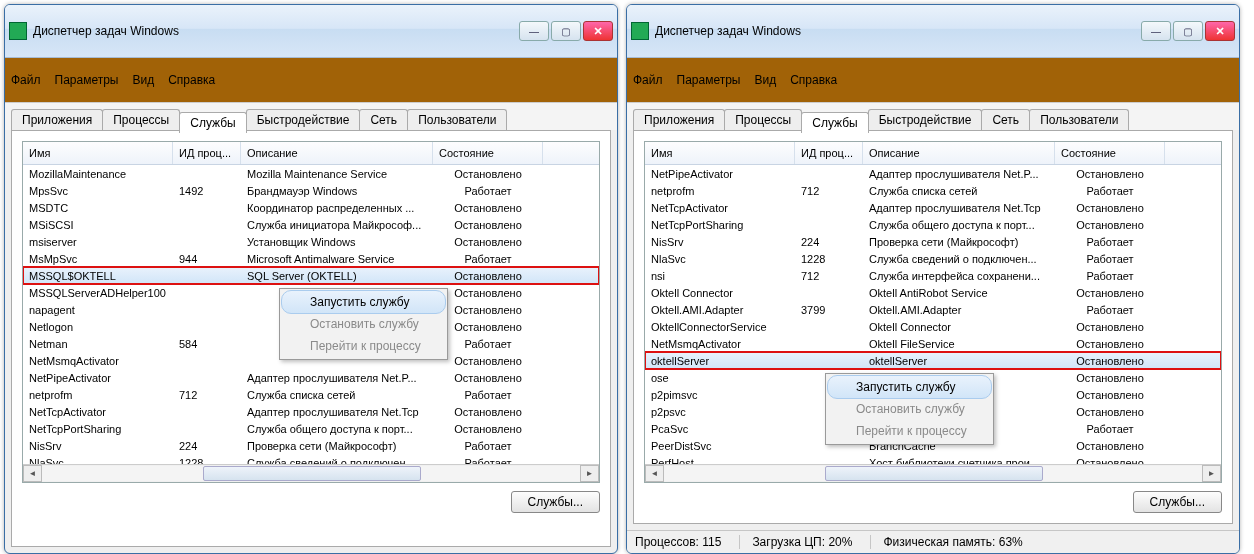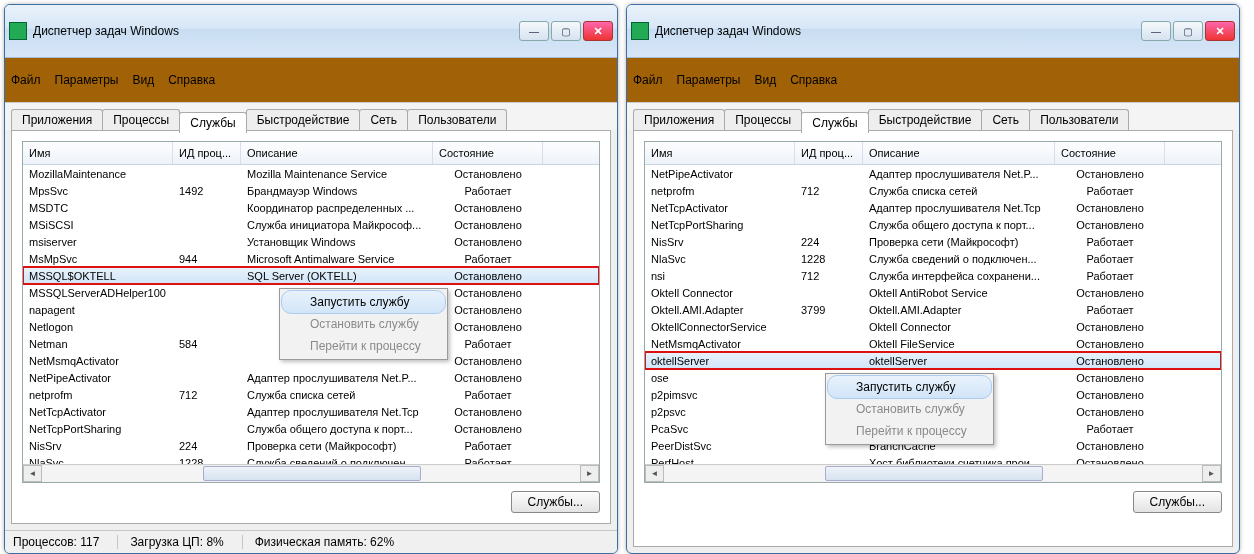--- a/index.html
+++ b/index.html
@@ -332,25 +332,20 @@
       <div class="ctxmenu" id="ctx-left" style="left: 256px; top: 146px;">
         <div class="mitem hover">Запустить службу</div>
         <div class="mitem disabled">Остановить службу</div>
         <div class="mitem disabled">Перейти к процессу</div>
       </div>
     </div>
     <div class="btnrow">
       <div class="pushbtn">Службы...</div>
     </div>
   </div>
-  <div class="status">
-    <div class="cell">Процессов: 117</div>
-    <div class="cell">Загрузка ЦП: 8%</div>
-    <div class="cell">Физическая память: 62%</div>
-  </div>
 </div>
 
 <div class="window">
   <div class="titlebar">
     <div class="app-icon"></div>
     <div class="title">Диспетчер задач Windows</div>
     <div class="winbtns">
       <div class="winbtn">—</div>
       <div class="winbtn">▢</div>
       <div class="winbtn close">✕</div>
@@ -498,13 +493,18 @@
       <div class="ctxmenu" id="ctx-right" style="left: 180px; top: 231px;">
         <div class="mitem hover">Запустить службу</div>
         <div class="mitem disabled">Остановить службу</div>
         <div class="mitem disabled">Перейти к процессу</div>
       </div>
     </div>
     <div class="btnrow">
       <div class="pushbtn">Службы...</div>
     </div>
   </div>
+  <div class="status">
+    <div class="cell">Процессов: 115</div>
+    <div class="cell">Загрузка ЦП: 20%</div>
+    <div class="cell">Физическая память: 63%</div>
+  </div>
 </div>
 
 </body></html>

